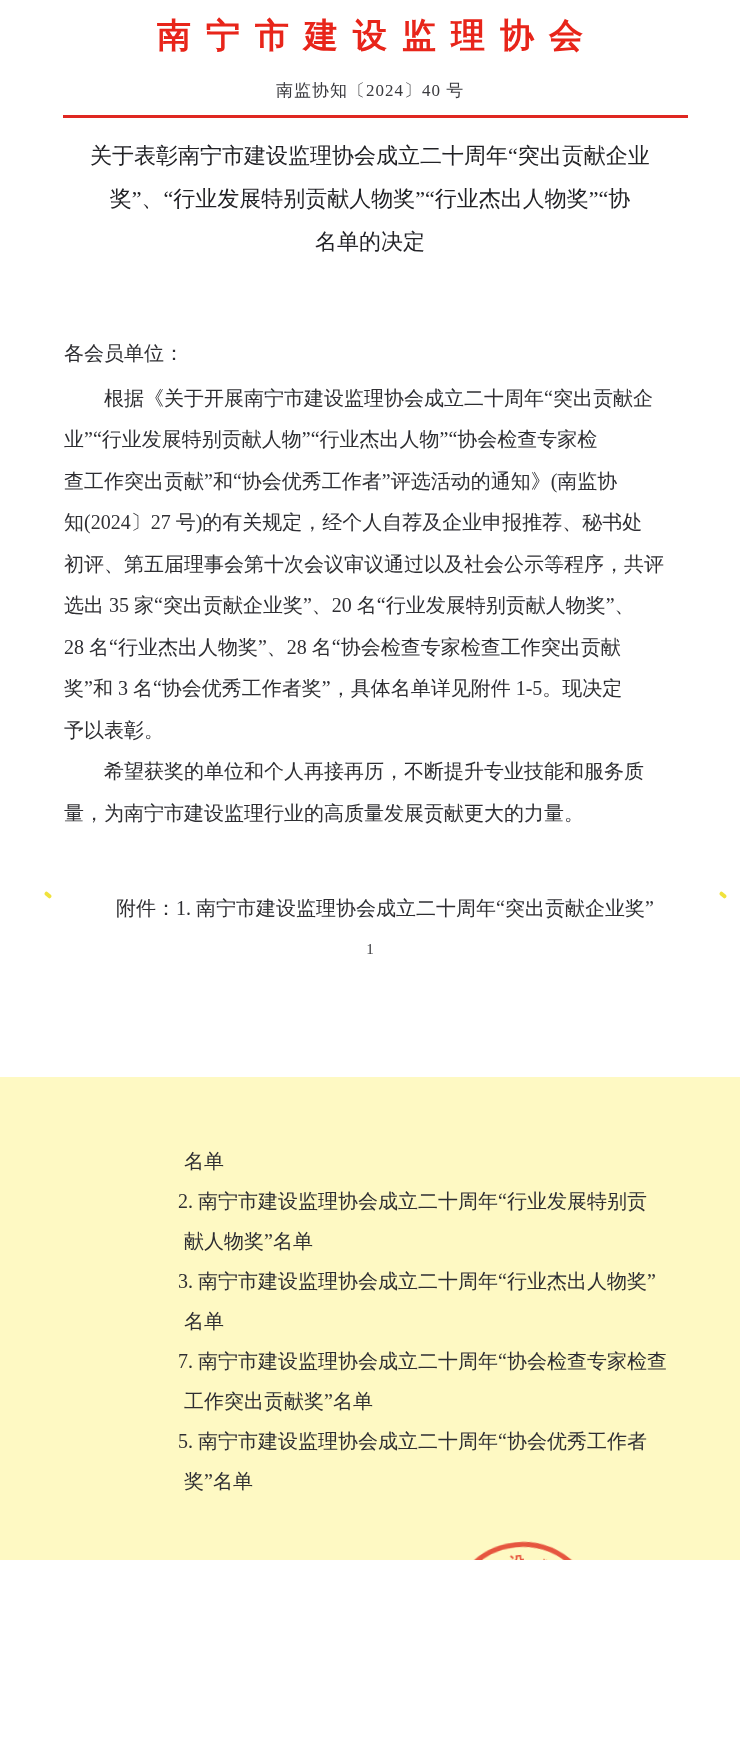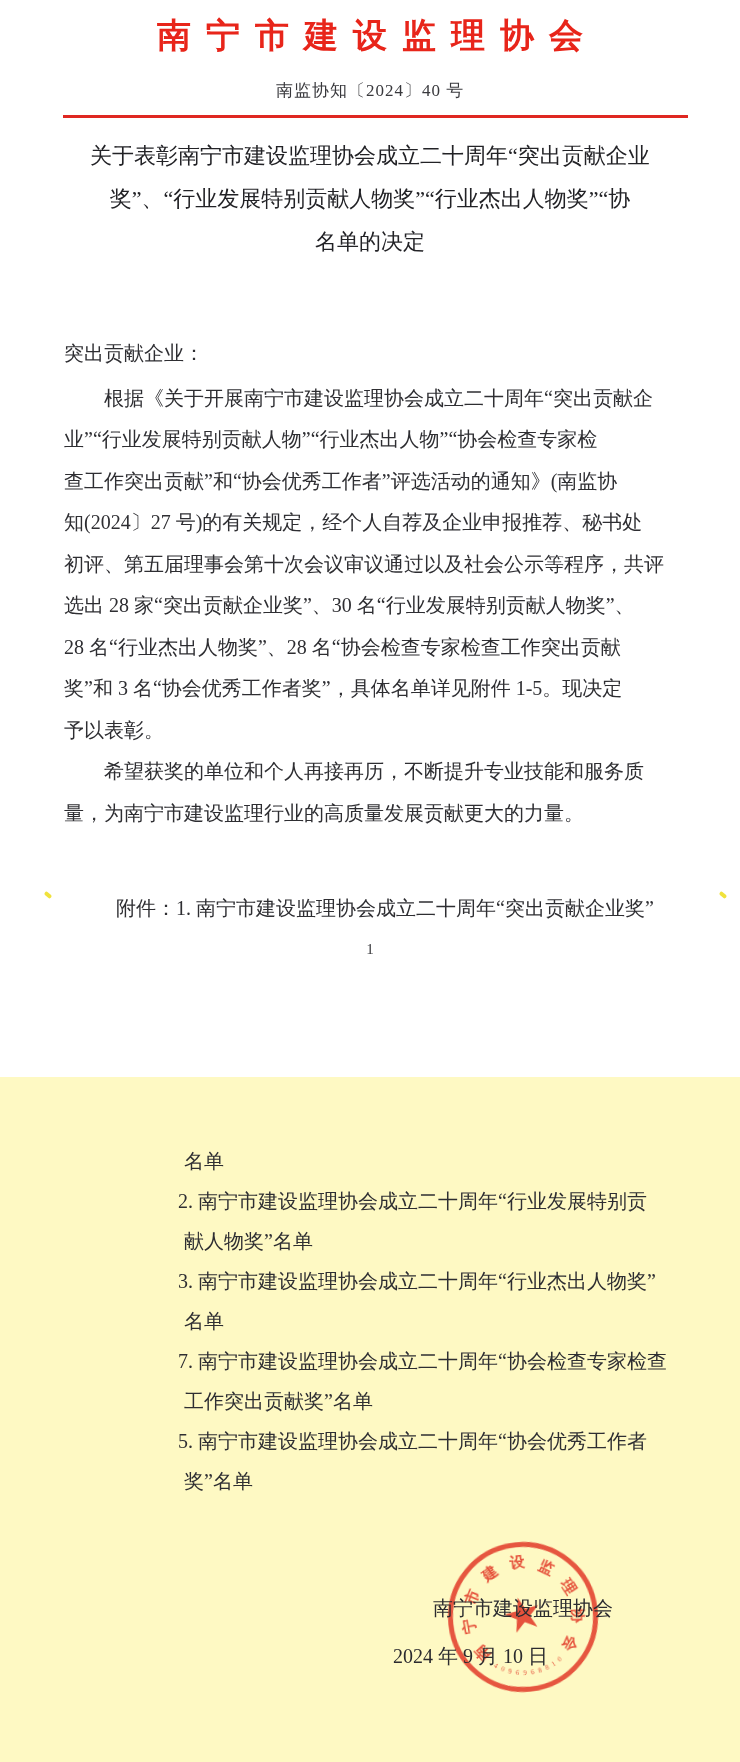--- a/index.html
+++ b/index.html
@@ -1,17 +1,17 @@
 <!DOCTYPE html>
 <html><head>
 <meta charset="utf-8">
 <style>
   html,body{margin:0;padding:0;background:#ffffff;}
   .screen{
-    position:relative;width:740px;height:1762px;overflow:hidden;
+    position:relative;width:740px;height:1560px;overflow:hidden;
     font-family:"Liberation Serif","DejaVu Serif",serif;
     color:#2e2e32;
   }
   .page{position:absolute;left:0;width:740px;}
   .page1{top:0;height:1077px;background:#ffffff;}
   .page2{top:1077px;height:685px;background:#fef9c3;}
 
   .org-title{
     position:absolute;top:14px;left:0;width:740px;margin:0;
     text-align:center;font-size:34px;font-weight:700;
@@ -91,28 +91,28 @@
     <h1 class="org-title">南宁市建设监理协会</h1>
     <div class="doc-number">南监协知〔2024〕40 号</div>
     <div class="red-rule"></div>
 
     <div class="heading">
       <div>关于表彰南宁市建设监理协会成立二十周年“突出贡献企业</div>
       <div>奖”、“行业发展特别贡献人物奖”“行业杰出人物奖”“协</div>
       <div>名单的决定</div>
     </div>
 
-    <div class="line" style="top:340px">突出贡献企业：</div>
+    <div class="line" style="top:340px">各会员单位：</div>
 
     <div class="line" style="top:385px;left:104px">根据《关于开展南宁市建设监理协会成立二十周年“突出贡献企</div>
     <div class="line" style="top:426px">业”“行业发展特别贡献人物”“行业杰出人物”“协会检查专家检</div>
     <div class="line" style="top:468px">查工作突出贡献”和“协会优秀工作者”评选活动的通知》(南监协</div>
     <div class="line" style="top:509px">知(2024〕27 号)的有关规定，经个人自荐及企业申报推荐、秘书处</div>
     <div class="line" style="top:551px">初评、第五届理事会第十次会议审议通过以及社会公示等程序，共评</div>
-    <div class="line" style="top:592px">选出 28 家“突出贡献企业奖”、30 名“行业发展特别贡献人物奖”、</div>
+    <div class="line" style="top:592px">选出 35 家“突出贡献企业奖”、20 名“行业发展特别贡献人物奖”、</div>
     <div class="line" style="top:634px">28 名“行业杰出人物奖”、28 名“协会检查专家检查工作突出贡献</div>
     <div class="line" style="top:675px">奖”和 3 名“协会优秀工作者奖”，具体名单详见附件 1-5。现决定</div>
     <div class="line" style="top:717px">予以表彰。</div>
 
     <div class="line" style="top:800px">量，为南宁市建设监理行业的高质量发展贡献更大的力量。</div>
     <div class="line" style="top:758px;left:104px">希望获奖的单位和个人再接再历，不断提升专业技能和服务质</div>
 
     <div class="line attachment" style="top:895px">附件：1. 南宁市建设监理协会成立二十周年“突出贡献企业奖”</div>
 
     <span class="artifact a1"></span>

